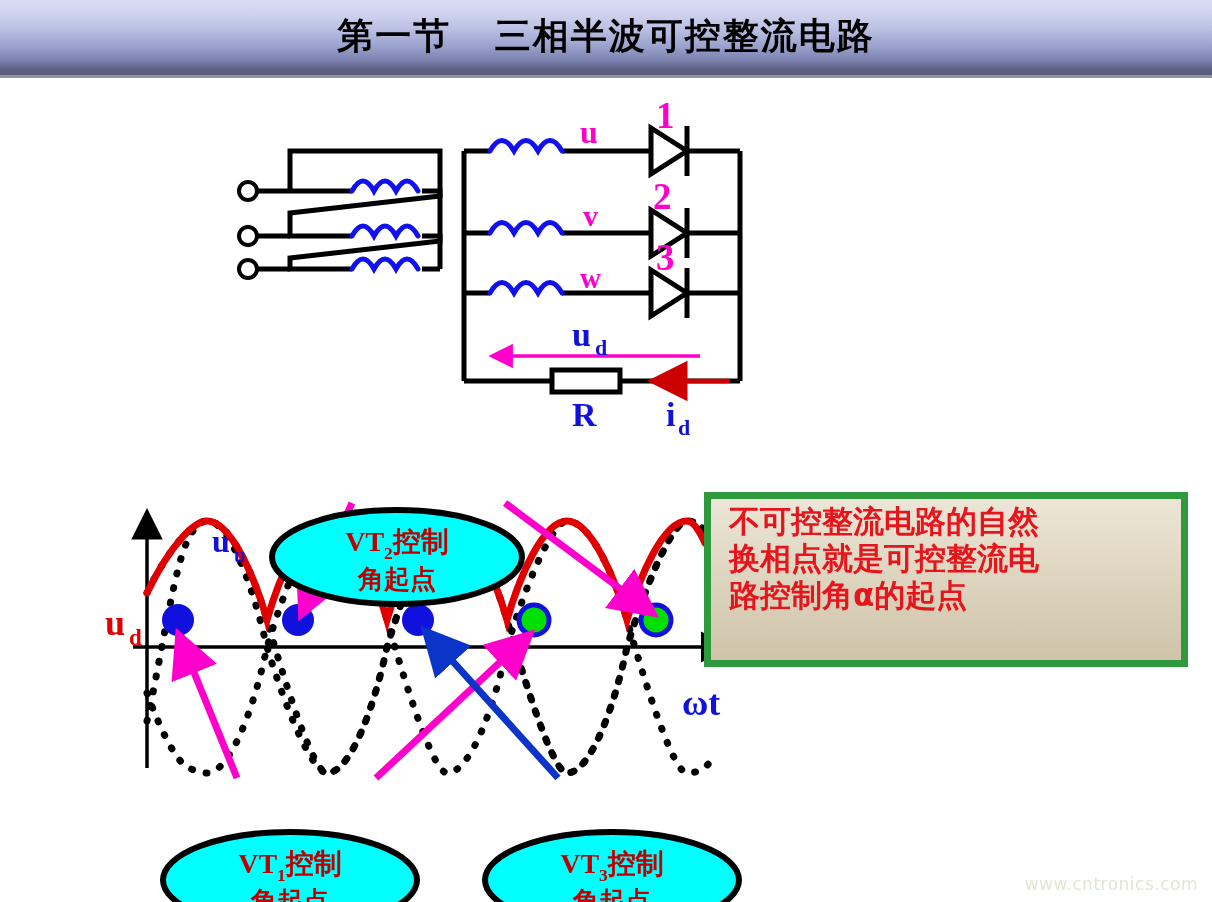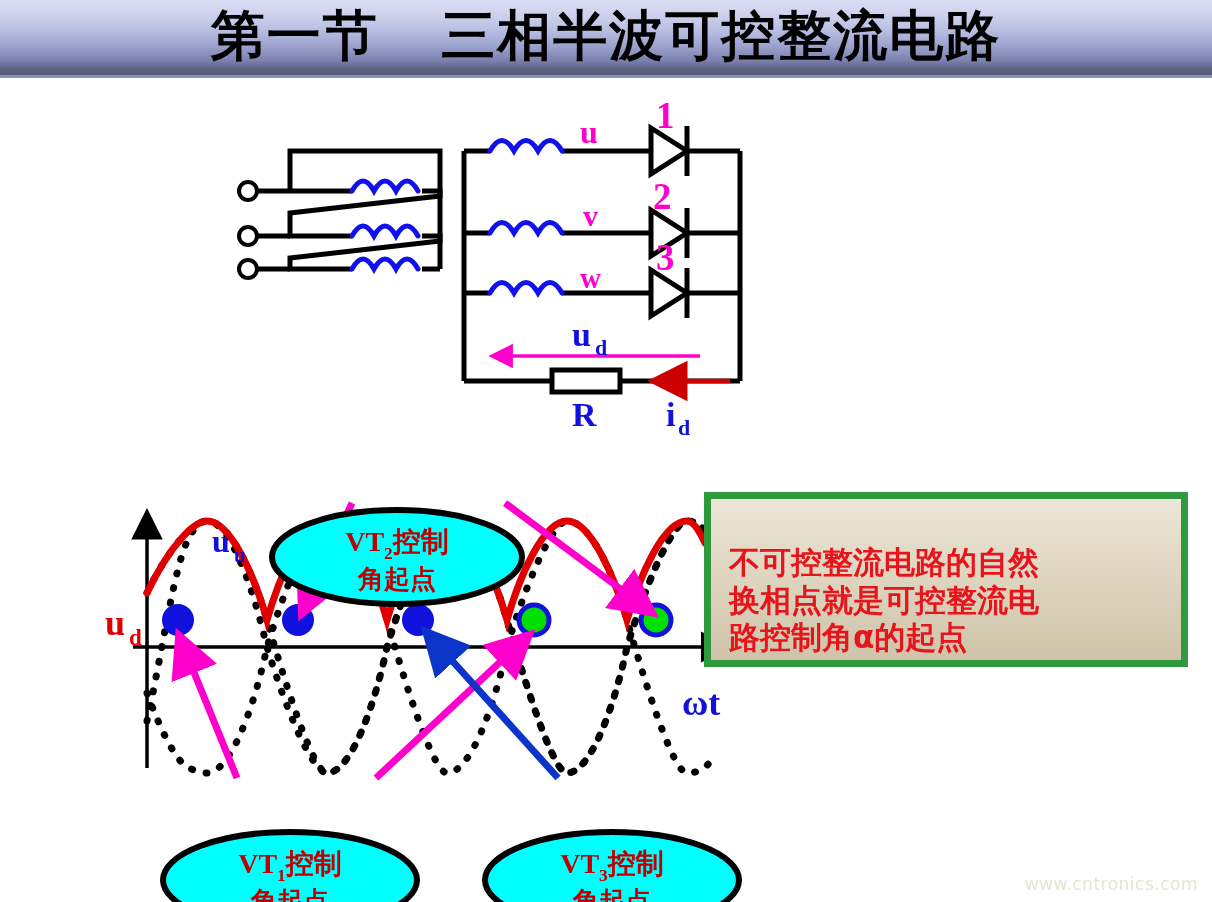--- a/index.html
+++ b/index.html
@@ -16,38 +16,38 @@
     box-sizing:border-box;
   }
   #title-bar:after{
     content:"";position:absolute;left:0;bottom:-3px;width:1212px;height:3px;
     background:#8e93a6;
   }
   #title-text{
     position:absolute;left:0;top:0;width:1212px;height:72px;
     display:flex;align-items:center;justify-content:center;
     font-family:"DejaVu Sans","Liberation Sans",sans-serif;
-    font-weight:bold;font-size:54px;color:#000;letter-spacing:2px;
+    font-weight:bold;font-size:36px;color:#000;letter-spacing:2px;
     white-space:pre;
   }
 
   
   #stage{position:absolute;left:0;top:78px;width:1212px;height:824px;}
   #diagram{position:absolute;left:0;top:0;}
 
   
   #note-box{
     position:absolute;left:704px;top:414px;width:484px;height:175px;
     background:#2f9a3d;
     box-sizing:border-box;padding:7px;
   }
   #note-inner{
     width:100%;height:100%;box-sizing:border-box;
     background:linear-gradient(to bottom,#ece6d8 0%,#e2dac6 35%,#d6ccb4 75%,#cfc4aa 100%);
-    display:flex;align-items:flex-end;justify-content:flex-start;
+    display:flex;align-items:flex-start;justify-content:flex-start;
     padding:4px 0 4px 18px;
   }
   #note-text{
     font-family:"DejaVu Sans","Liberation Sans",sans-serif;
     font-weight:bold;font-size:31px;line-height:1.20;
     color:#e8141b;white-space:pre-line;text-align:left;
   }
 
   
   #watermark{

